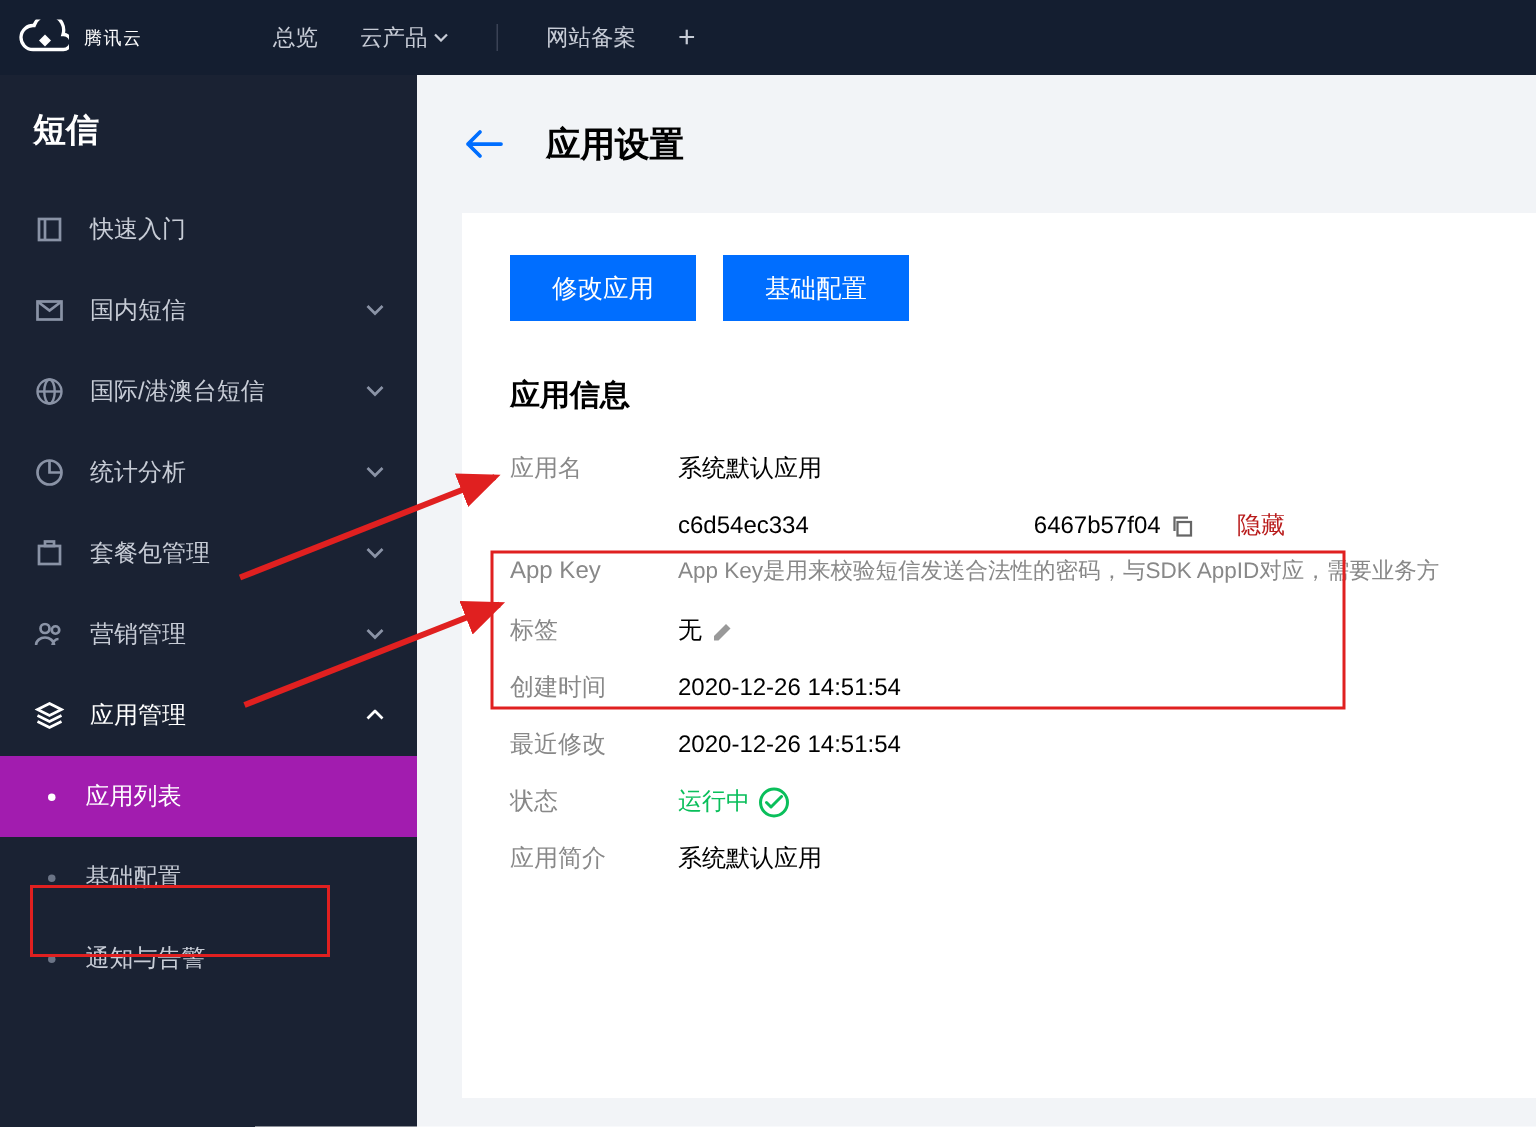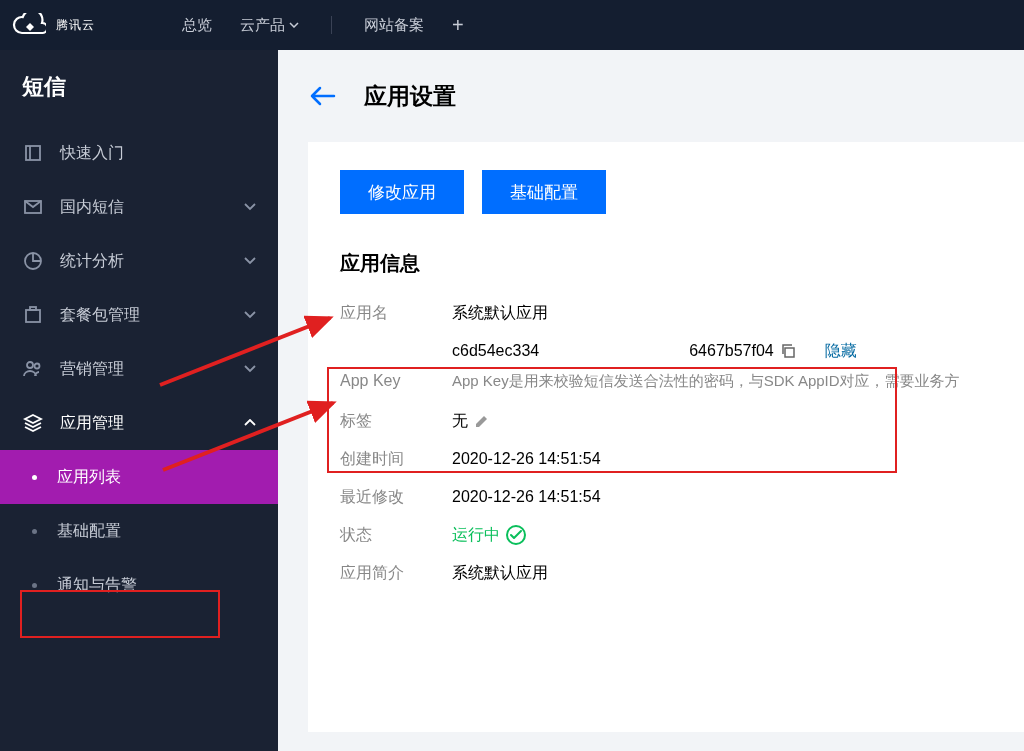--- a/index.html
+++ b/index.html
@@ -31,21 +31,21 @@
     .tab { height:44px; padding:0 28px; display:flex; align-items:center; font-size:17px; cursor:pointer; }
     .tab.primary { background:#006EFF; color:#fff; }
     .section-title { font-size:20px; font-weight:600; margin-bottom:24px; }
     .info-row { display:flex; align-items:flex-end; font-size:16px; line-height:24px; margin-bottom:14px; }
     .info-label { width:112px; color:#888; flex-shrink:0; }
     .info-val { color:#000; display:flex; align-items:center; gap:6px; min-width:0; }
     .info-desc { color:#888; font-size:15px; margin-top:6px; white-space:nowrap; }
     .redact { display:inline-block; background:#fff; height:18px; vertical-align:middle; }
     .copy-icon { color:#666; display:inline-flex; cursor:pointer; }
     .edit-icon { color:#999; display:inline-flex; cursor:pointer; }
-    .link { color:#0369a1; cursor:pointer; margin-left:10px;padding-left:13px; }
+    .link { color:#b91c1c; cursor:pointer; margin-left:10px;padding-left:13px; }
     .status-ok { color:#0ABF5B; display:flex; align-items:center; gap:6px; }
     .check-circle { width:20px; height:20px; border:2px solid #0ABF5B; border-radius:50%; display:inline-flex; align-items:center; justify-content:center; }
     .check-circle svg { stroke:#0ABF5B; }
     
     .anno { position:absolute; pointer-events:none; }
     .red-box { border:2px solid #E02020; }
     .arrow-svg { position:absolute; pointer-events:none; }
     svg { display:block; }
     .container { position:relative; width:1024px; height:751px; }
   </style>
@@ -98,20 +98,35 @@
       <span>快速入门</span>
     </div>
     <div class="sb-item">
       <span class="icon">
             <svg width="18" height="14" viewBox="0 0 18 14" fill="none" stroke="#8a93a6" stroke-width="1.8">
               <rect x="1" y="1" width="16" height="12"></rect>
               <path d="M1 1l8 6 8-6"></path>
             </svg>
           </span>
       <span>国内短信</span>
+      <span class="chev">
+            <svg width="12" height="8" viewBox="0 0 12 8">
+              <path d="M1 1l5 5 5-5" stroke="#8a93a6" stroke-width="1.8" fill="none"></path>
+            </svg>
+          </span>
+    </div>
+    <div class="sb-item">
+      <span class="icon">
+            <svg width="18" height="18" viewBox="0 0 18 18" fill="none" stroke="#8a93a6" stroke-width="1.6">
+              <circle cx="9" cy="9" r="8"></circle>
+              <ellipse cx="9" cy="9" rx="3.5" ry="8"></ellipse>
+              <line x1="1" y1="9" x2="17" y2="9"></line>
+            </svg>
+          </span>
+      <span>国际/港澳台短信</span>
       <span class="chev">
             <svg width="12" height="8" viewBox="0 0 12 8">
               <path d="M1 1l5 5 5-5" stroke="#8a93a6" stroke-width="1.8" fill="none"></path>
             </svg>
           </span>
     </div>
     <div class="sb-item">
       <span class="icon">
             <svg width="18" height="18" viewBox="0 0 18 18" fill="none" stroke="#8a93a6" stroke-width="1.8">
               <circle cx="9" cy="9" r="8"></circle>

